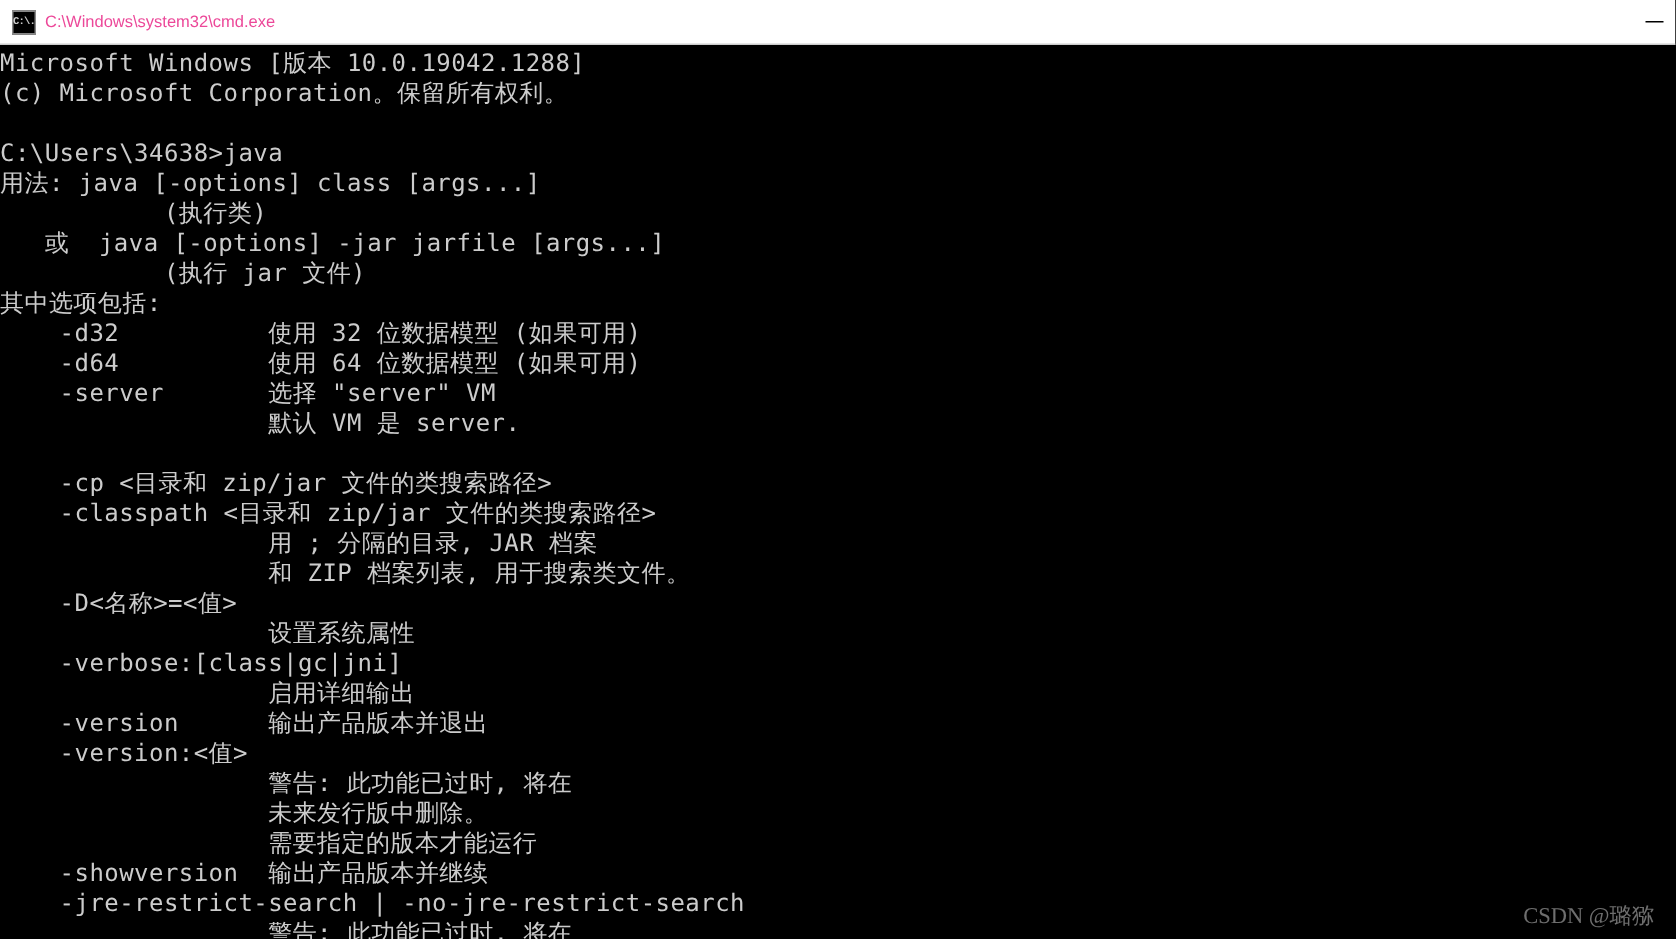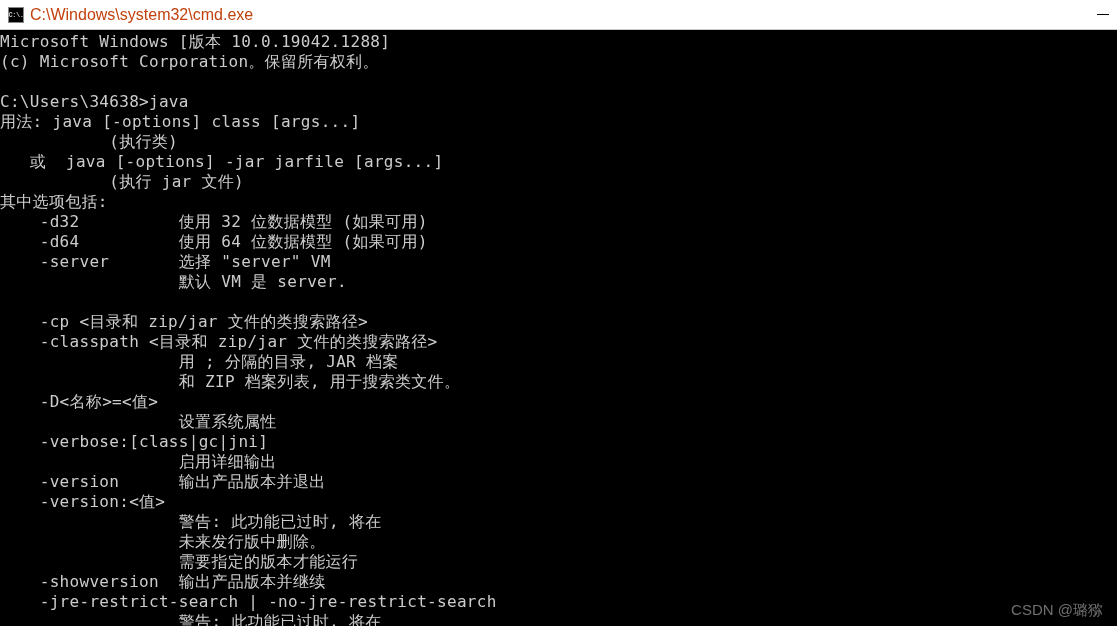--- a/index.html
+++ b/index.html
@@ -33,22 +33,22 @@
       display: flex;
       align-items: center;
       justify-content: center;
       font-size: 7px;
       color: #ccc;
       font-weight: bold;
       letter-spacing: -0.5px;
     }
     .title-text {
       font-family: 'Segoe UI', Tahoma, sans-serif;
-      font-size: 16px;
-      color: #c2410c;
+      font-size: 11px;
+      color: #ec4899;
     }
     .window-controls {
       display: flex;
       gap: 24px;
       align-items: center;
     }
     .minimize-btn {
       width: 12px;
       height: 1px;
       background: #000;
@@ -62,21 +62,21 @@
       padding: 2px 0 0 0;
       white-space: pre;
       font-family: 'NSimSun', 'SimSun', Consolas, monospace;
       letter-spacing: 0.3px;
     }
     .watermark {
       position: absolute;
       right: 14px;
       bottom: 6px;
       color: rgba(200,200,200,0.55);
-      font-family: Liberation Sans, sans-serif;
+      font-family: Liberation Serif, serif;
       font-size: 15px;
       pointer-events: none;
     }
   </style>
 </head>
 <body>
 
 <div class="titlebar">
   <div class="titlebar-left">
     <div class="cmd-icon">C:\.</div>

